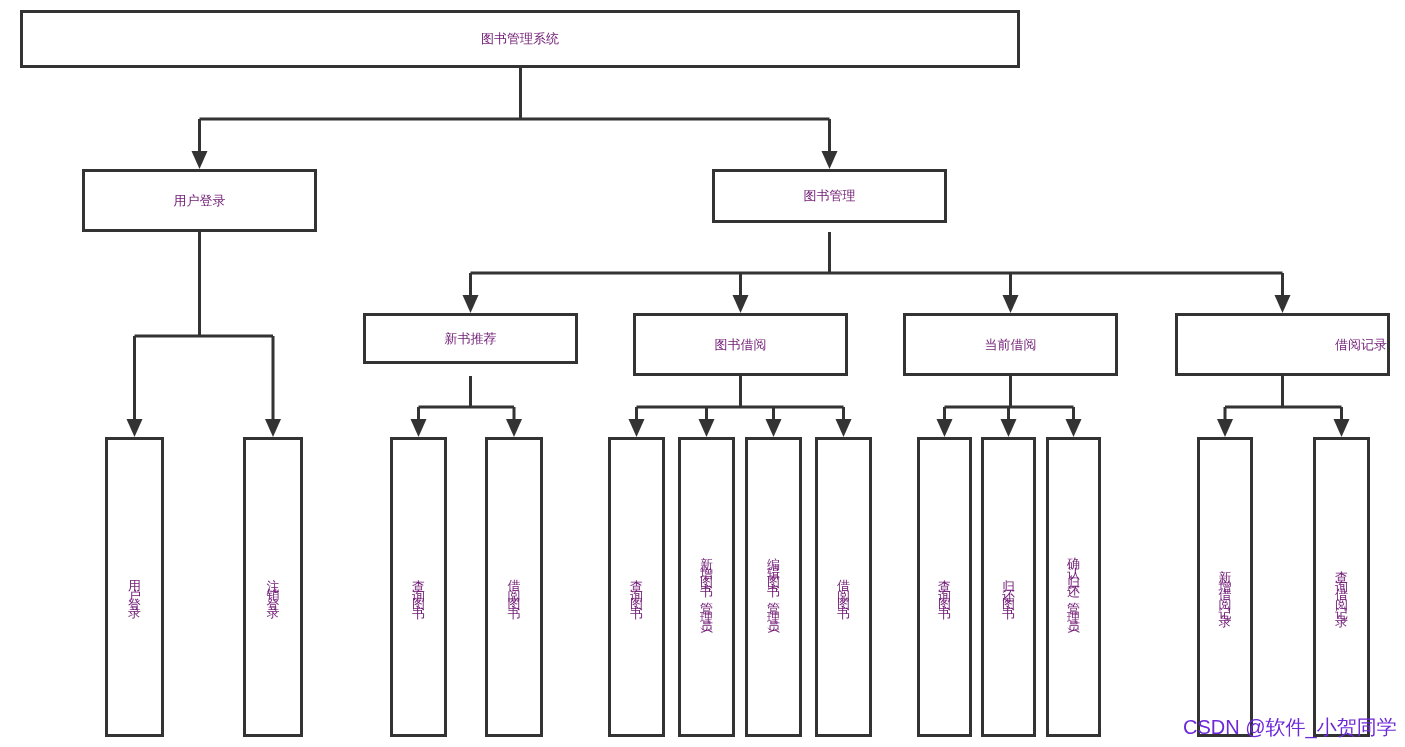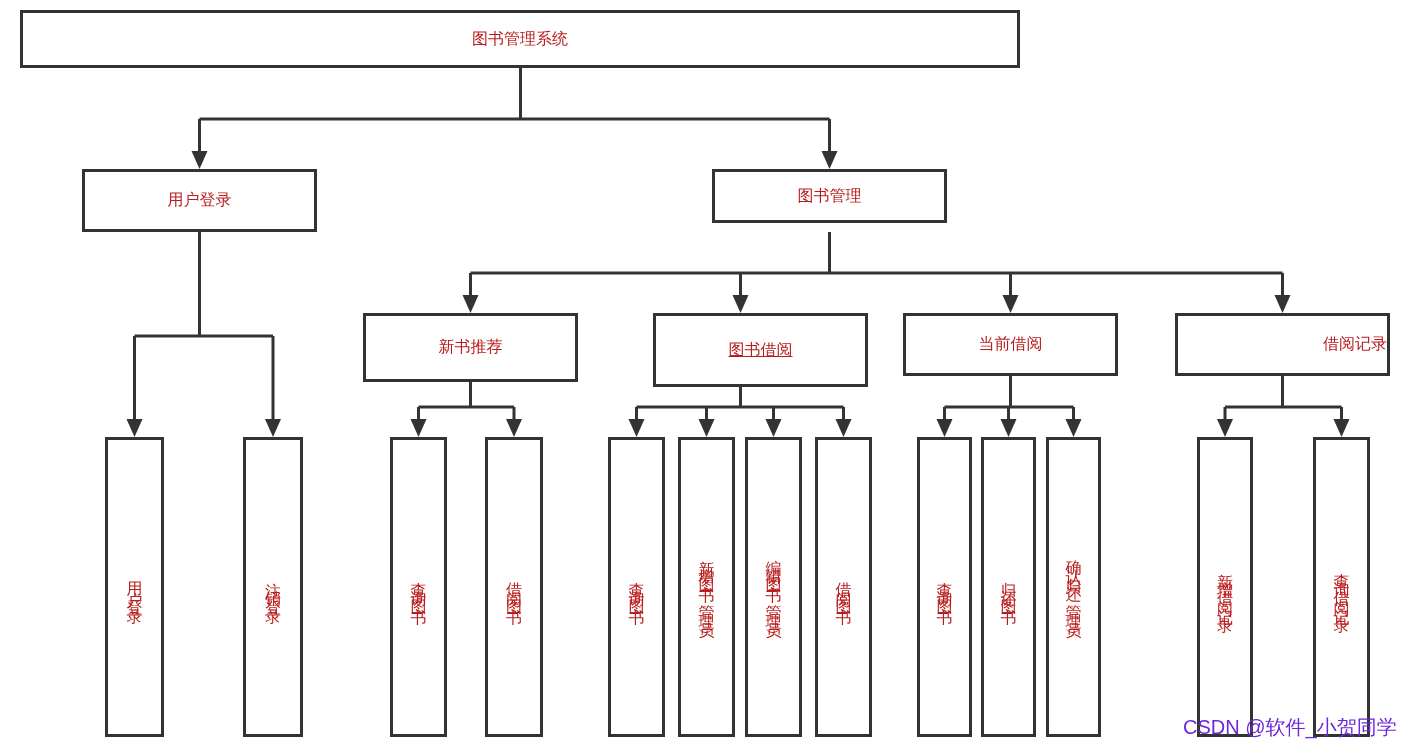--- a/index.html
+++ b/index.html
@@ -10,36 +10,36 @@
     font-family:"Liberation Sans", sans-serif;
     overflow:hidden;
   }
   .lines{position:absolute;left:0;top:0;z-index:1;}
   .node{
     position:absolute;
     background:#ffffff;
     border:3px solid #333333;
     box-sizing:border-box;
     display:flex;align-items:center;justify-content:center;
-    color:#b91c1c;
-    font-size:16px;
+    color:#701a75;
+    font-size:13px;
     z-index:2;
   }
   .vnode span{
     writing-mode:vertical-rl;
     text-orientation:mixed;
     letter-spacing:9px;
     line-height:1;
   }
   
   .n-root      {left:20px;  top:10px;  width:1000px; height:58px;}
   .n-login     {left:82px;  top:169px; width:235px;  height:63px;}
   .n-bookmgmt  {left:712px; top:169px; width:235px;  height:54px;}
-  .n-newbook   {left:363px; top:313px; width:215px;  height:69px;}
-  .n-borrow    {left:653px; top:313px; width:215px;  height:74px;text-decoration:underline;}
+  .n-newbook   {left:363px; top:313px; width:215px;  height:51px;}
+  .n-borrow    {left:633px; top:313px; width:215px;  height:63px;}
   .n-current   {left:903px; top:313px; width:215px;  height:63px;}
   .n-record    {left:1175px;top:313px; width:215px;  height:63px;justify-content:flex-end;}
   
   .vnode{top:437px;height:300px;}
   .lf-1a{left:105px; width:59px;}
   .lf-1b{left:243px; width:60px;}
   .lf-2a{left:390px; width:57px;}
   .lf-2b{left:485px; width:58px;}
   .lf-3a{left:608px; width:57px;}
   .lf-3b{left:678px; width:57px;}

